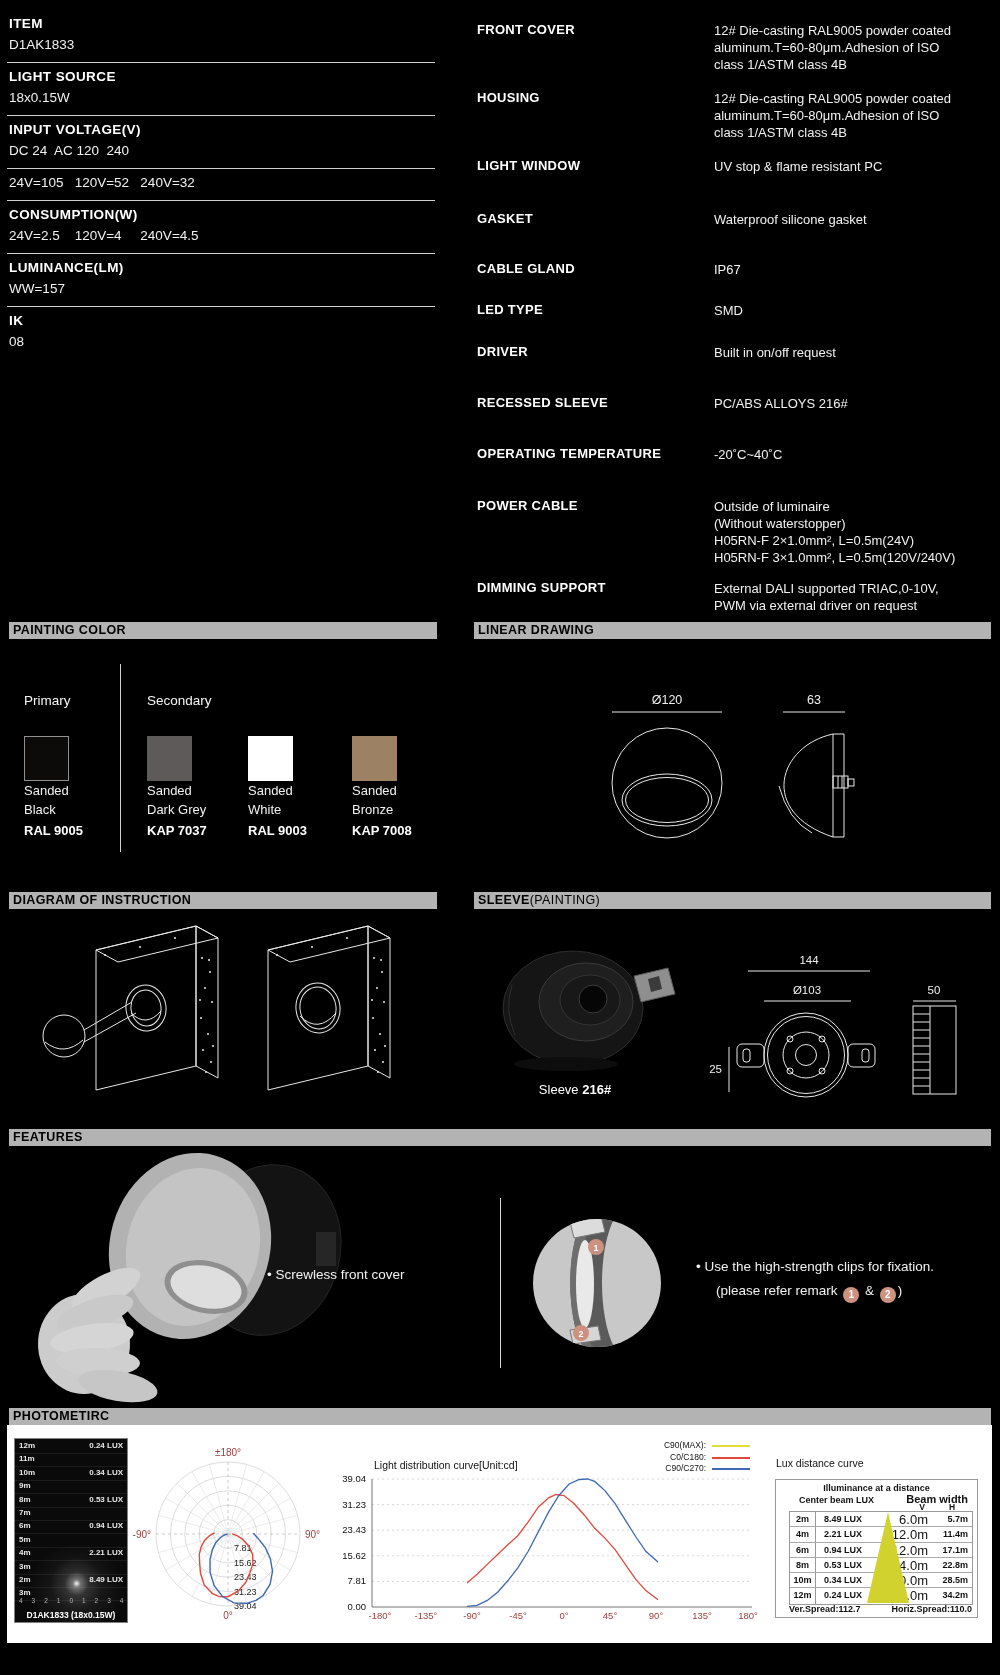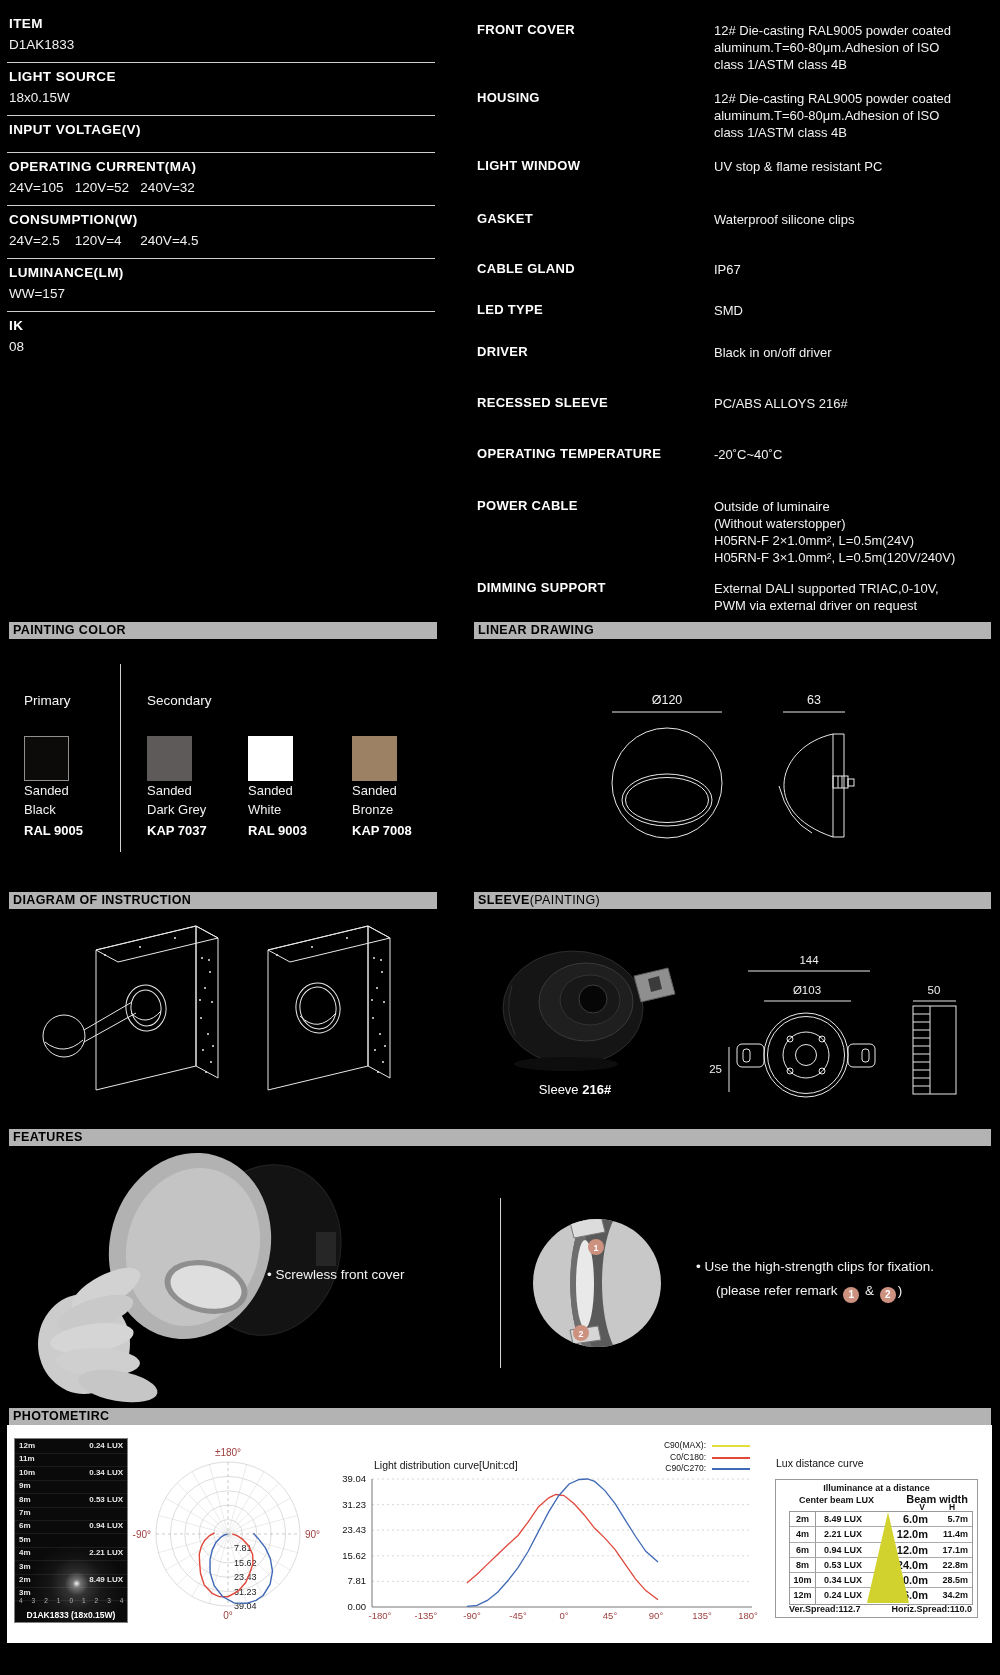--- a/index.html
+++ b/index.html
@@ -62,21 +62,21 @@
   .lt-title{position:absolute;top:3px;left:0;width:100%;text-align:center;font-size:9px;font-weight:bold}
   .lt-colL{position:absolute;top:15px;left:8px;width:105px;text-align:center;font-size:9px;font-weight:bold}
   .lt-colR{position:absolute;top:13px;left:130px;width:62px;text-align:right;font-size:11px;font-weight:bold}
   .lt-colV{position:absolute;top:22px;left:132px;width:28px;text-align:center;font-size:8.5px;font-weight:bold}
   .lt-colH{position:absolute;top:22px;left:162px;width:28px;text-align:center;font-size:8.5px;font-weight:bold}
   .lt-inner{position:absolute;left:13px;top:31px;width:184px;height:94px;border:1px solid #999}
   .lt-row{position:relative;height:15.3px;border-bottom:1px solid #aaa}
   .lt-row:last-child{border-bottom:none}
   .lt-d{position:absolute;left:0;top:0;width:26px;height:100%;border-right:1px solid #999;text-align:center;font-size:9px;font-weight:bold;line-height:15px}
   .lt-lux{position:absolute;left:34px;top:0;font-size:9px;font-weight:bold;line-height:15px}
-  .lt-v{position:absolute;right:44px;top:0;width:42px;text-align:right;font-size:11px;font-weight:bold;line-height:15px}
+  .lt-v{position:absolute;right:44px;top:0;width:42px;text-align:right;font-size:13px;font-weight:normal;line-height:15px}
   .lt-h{position:absolute;right:4px;top:0;width:36px;text-align:right;font-size:9px;font-weight:bold;line-height:15px}
   .lt-tri{position:absolute;left:91px;top:32px;width:42px;height:91px;clip-path:polygon(50% 0,0 100%,100% 100%);z-index:5}
   .lt-fl{position:absolute;left:13px;bottom:3px;font-size:9px;font-weight:bold}
   .lt-fr{position:absolute;right:5px;bottom:3px;font-size:9px;font-weight:bold}
 </style>
 </head>
 <body>
 
 <div class="page">
 
@@ -305,23 +305,23 @@
       <div class="spec-row">
         <div class="spec-label">ITEM</div>
         <div class="spec-value">D1AK1833</div>
       </div>
       <div class="spec-row">
         <div class="spec-label">LIGHT SOURCE</div>
         <div class="spec-value">18x0.15W</div>
       </div>
       <div class="spec-row">
         <div class="spec-label">INPUT VOLTAGE(V)</div>
-      </div>
-      <div class="spec-row">
-        <div class="spec-label">OPERATING CURRENT(MA)</div>
+        <div class="spec-value">DC 24  AC 120  240</div>
+      </div>
+      <div class="spec-row">
         <div class="spec-value">24V=105   120V=52   240V=32</div>
       </div>
       <div class="spec-row">
         <div class="spec-label">CONSUMPTION(W)</div>
         <div class="spec-value">24V=2.5    120V=4     240V=4.5</div>
       </div>
       <div class="spec-row">
         <div class="spec-label">LUMINANCE(LM)</div>
         <div class="spec-value">WW=157</div>
       </div>
@@ -349,39 +349,39 @@
       </div>
       <div class="rspec-row" style="top: 158px;">
         <div class="rspec-label">LIGHT WINDOW</div>
         <div class="rspec-value">
           <div class="rspec-line">UV stop &amp; flame resistant PC</div>
         </div>
       </div>
       <div class="rspec-row" style="top: 211px;">
         <div class="rspec-label">GASKET</div>
         <div class="rspec-value">
-          <div class="rspec-line">Waterproof silicone clips</div>
+          <div class="rspec-line">Waterproof silicone gasket</div>
         </div>
       </div>
       <div class="rspec-row" style="top: 261px;">
         <div class="rspec-label">CABLE GLAND</div>
         <div class="rspec-value">
           <div class="rspec-line">IP67</div>
         </div>
       </div>
       <div class="rspec-row" style="top: 302px;">
         <div class="rspec-label">LED TYPE</div>
         <div class="rspec-value">
           <div class="rspec-line">SMD</div>
         </div>
       </div>
       <div class="rspec-row" style="top: 344px;">
         <div class="rspec-label">DRIVER</div>
         <div class="rspec-value">
-          <div class="rspec-line">Black in on/off driver</div>
+          <div class="rspec-line">Built in on/off request</div>
         </div>
       </div>
       <div class="rspec-row" style="top: 395px;">
         <div class="rspec-label">RECESSED SLEEVE</div>
         <div class="rspec-value">
           <div class="rspec-line">PC/ABS ALLOYS 216#</div>
         </div>
       </div>
       <div class="rspec-row" style="top: 446px;">
         <div class="rspec-label">OPERATING TEMPERATURE</div>

